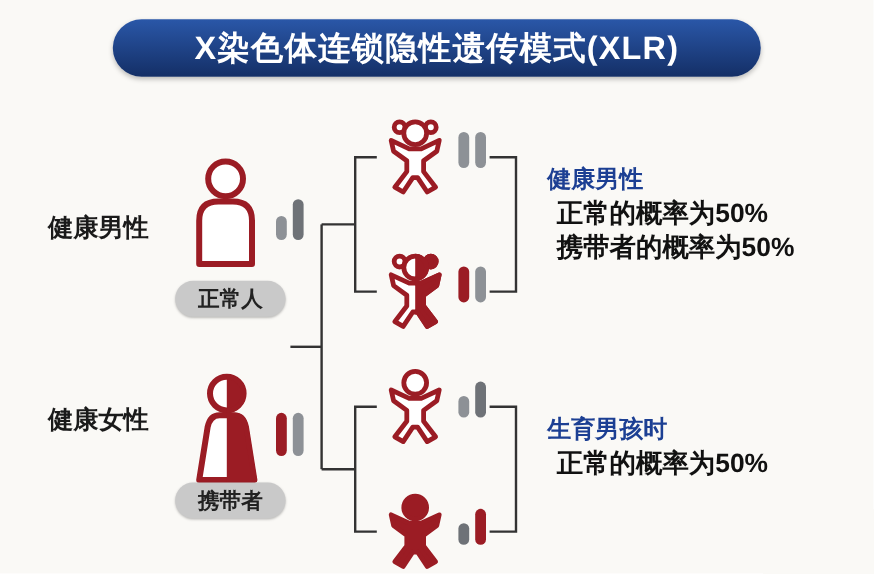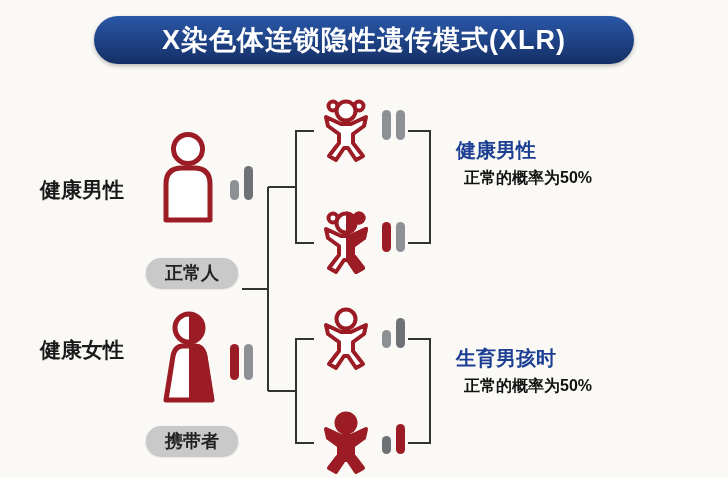--- a/index.html
+++ b/index.html
@@ -13,32 +13,32 @@
          font-family:"Liberation Sans","DejaVu Sans",sans-serif;overflow:hidden;}
   .abs{position:absolute;}
   .banner{left:94px;top:16px;width:540px;height:48px;border-radius:26px;
           background:linear-gradient(180deg,var(--banner_top),var(--banner_bottom));
           display:flex;align-items:center;justify-content:center;color:#fff;
           font-size:27px;font-weight:700;letter-spacing:1px;
           box-shadow:0 2px 4px rgba(0,0,0,.25);}
   .side-label{font-size:21px;font-weight:700;color:var(--text);}
   .pill{width:92px;height:30px;border-radius:16px;background:var(--pill_gray);
         display:flex;align-items:center;justify-content:center;font-size:18px;
-        font-weight:700;color:#222;box-shadow:0 1px 2px rgba(0,0,0,.25);margin-top:24px;}
+        font-weight:700;color:#222;box-shadow:0 1px 2px rgba(0,0,0,.25);}
   .bars{display:flex;align-items:flex-end;gap:5px;}
   .bar{width:9px;border-radius:4.5px;}
   .bar.gray{background:var(--bar_gray);}
   .bar.dark{background:var(--bar_darkgray);}
   .bar.red{background:var(--accent_red);}
   .conn path{stroke:var(--line);stroke-width:2;fill:none;}
   .fo{fill:#fff;stroke:var(--accent_red);stroke-width:5;stroke-linejoin:round;stroke-linecap:round;}
   .foc{stroke-width:4;}
   .fs{fill:var(--accent_red);stroke:var(--accent_red);stroke-width:4;stroke-linejoin:round;stroke-linecap:round;}
   .note-heading{color:var(--heading_blue);font-size:20px;font-weight:700;line-height:28px;}
-  .note-line{color:#111;font-size:16px;font-weight:700;line-height:28px;margin-left:8px;}
+  .note-line{color:#111;font-size:22px;font-weight:700;line-height:28px;margin-left:8px;}
 </style>
 </head>
 <body>
 
 <div class="stage">
 
   <svg class="abs conn" style="left:0;top:0" width="728" height="478" viewBox="0 0 728 478">
     <path d="M314,131 L296,131 L296,243 L314,243"></path>
     <path d="M314,339 L296,339 L296,443 L314,443"></path>
     <path d="M296,187 L268,187"></path>
@@ -130,20 +130,21 @@
     <path class="fs" d="M25,26 L10,19 L12,28 L23,36 L23,45 L13,58 L20,62 L28,50 L32,50 L40,62 L47,58 L37,45 L37,36 L48,28 L50,19 L35,26 Z"></path>
   </svg>
   <div class="abs bars" style="left:382px;top:424px;height:30px">
     <div class="bar dark" style="height:18px"></div>
     <div class="bar red" style="height:30px"></div>
   </div>
 
   <div class="abs" style="left:456px;top:136px">
     <div class="note-heading">健康男性</div>
     <div class="note-line">正常的概率为50%</div>
+    <div class="note-line">携带者的概率为50%</div>
   </div>
 
   <div class="abs" style="left:456px;top:344px">
     <div class="note-heading">生育男孩时</div>
     <div class="note-line">正常的概率为50%</div>
   </div>
 
 </div>
 
 </body></html>

